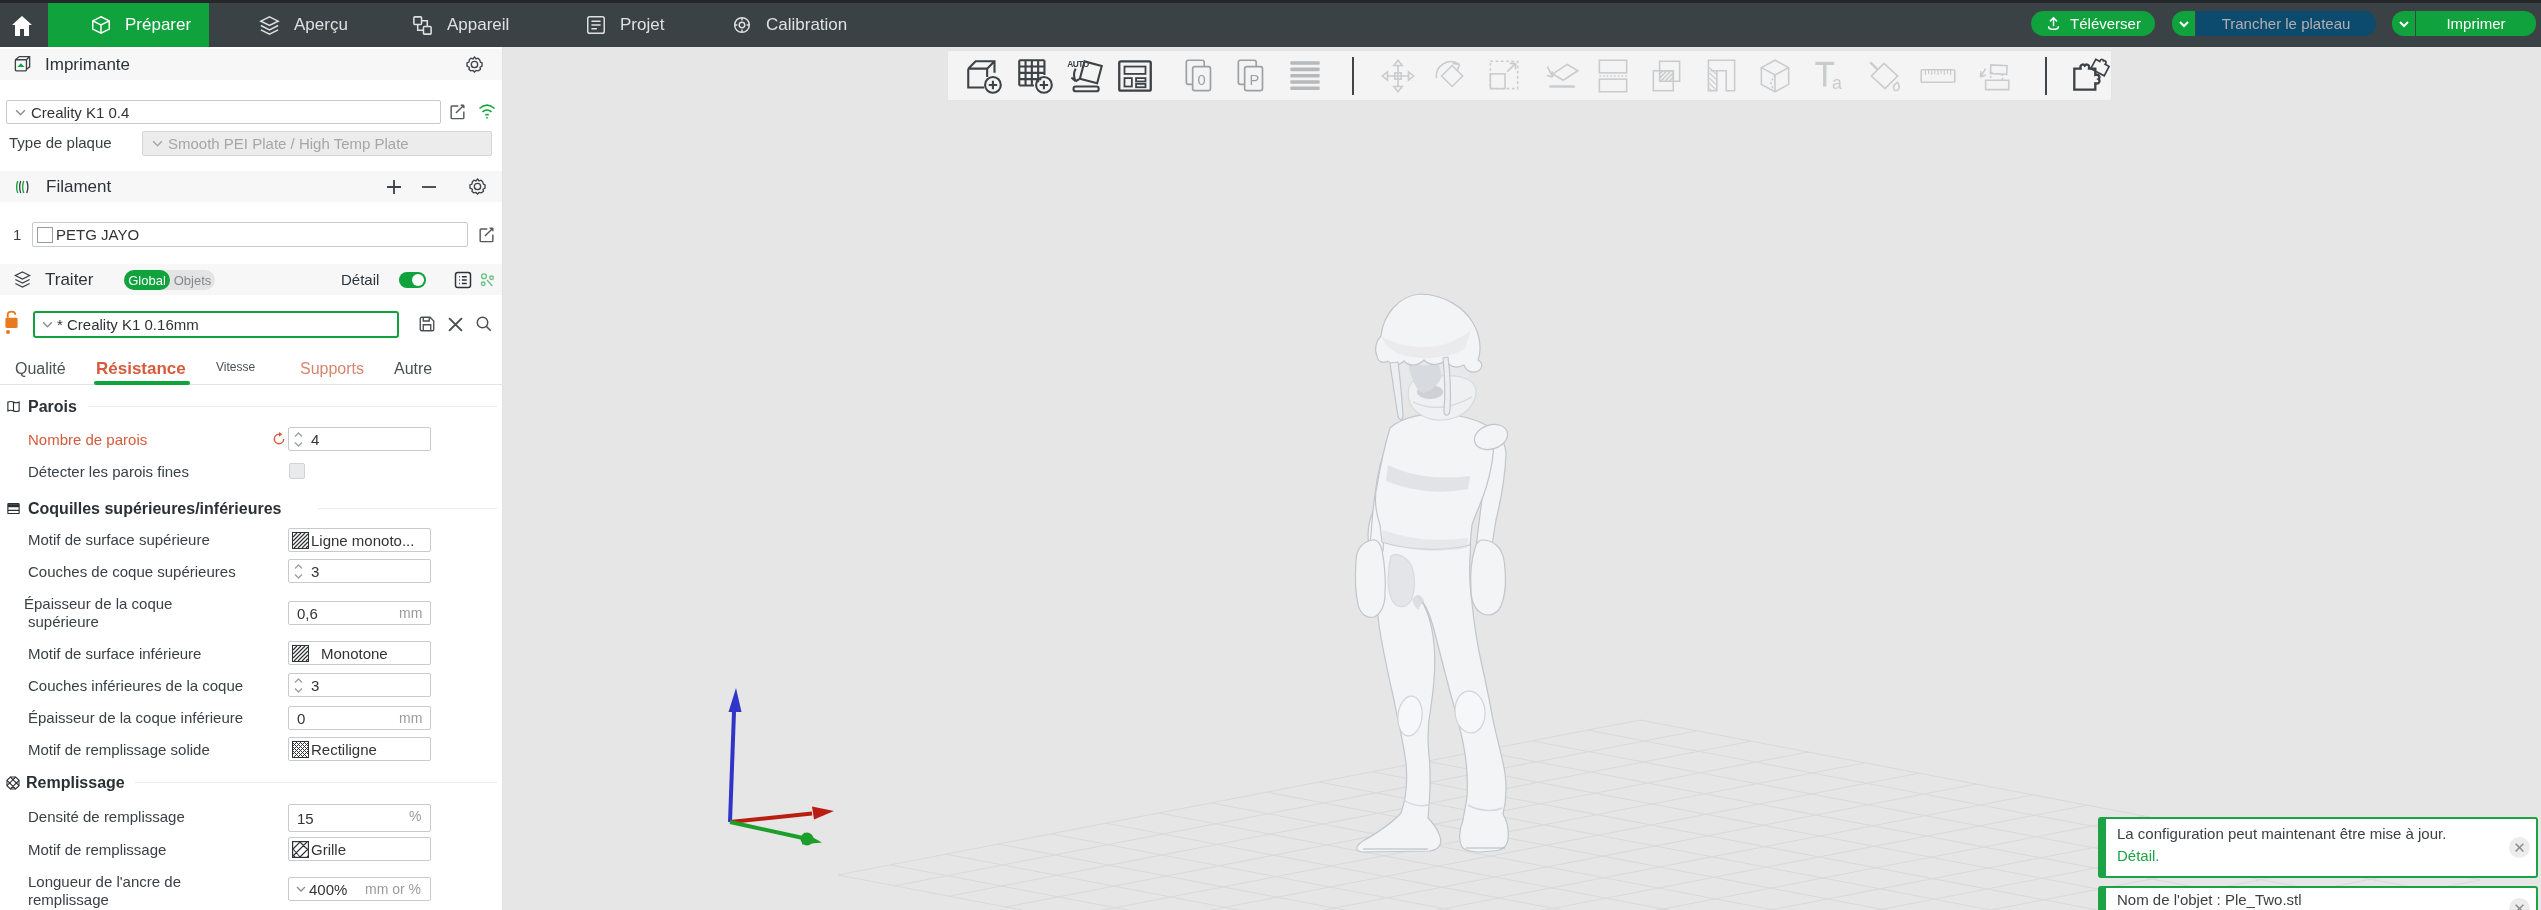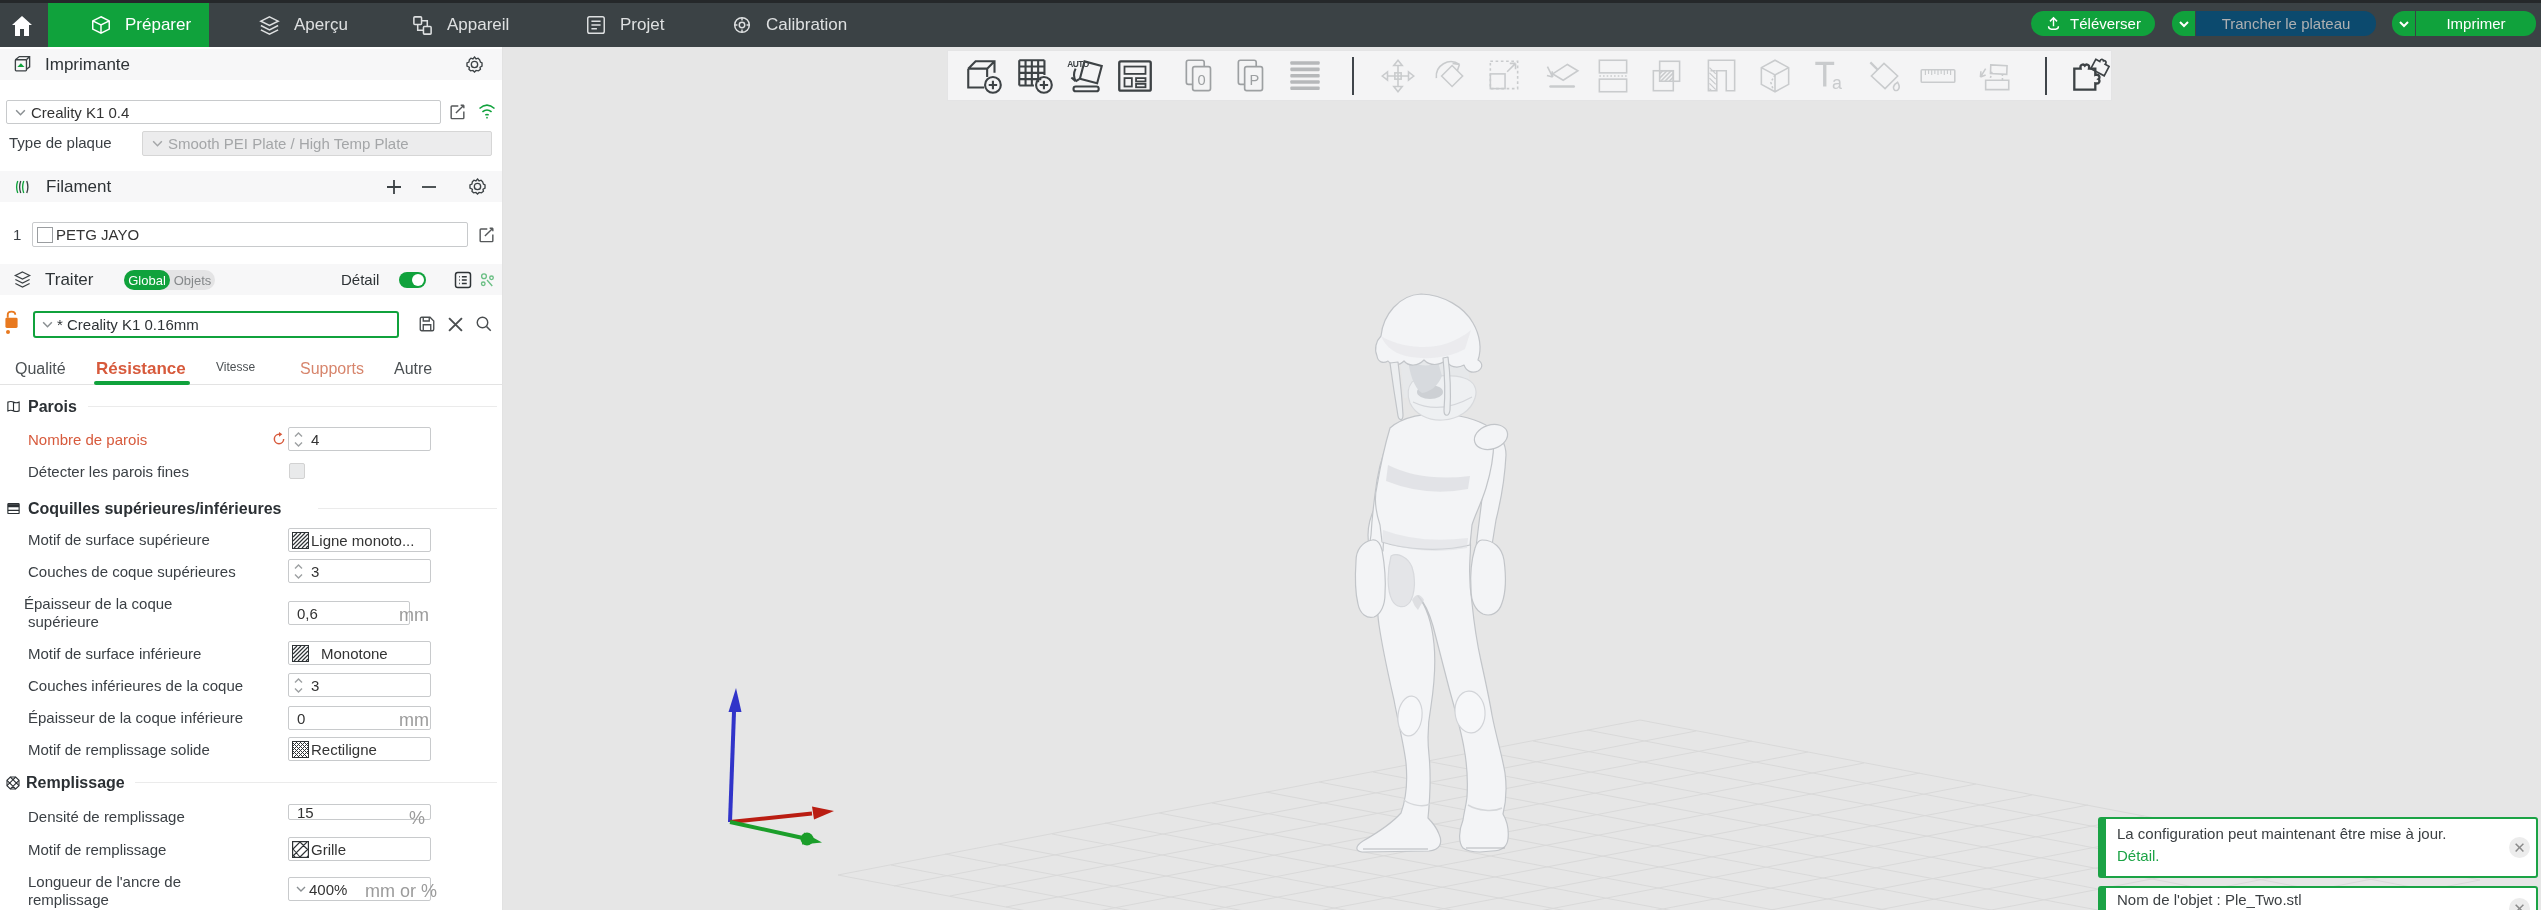--- a/index.html
+++ b/index.html
@@ -13,21 +13,21 @@
 .ttab{position:absolute;top:3px;height:44px;display:flex;align-items:center;color:#dee0e1;font-size:17px}
 .ttab svg{margin-right:13px}
 #greentab{position:absolute;left:48px;top:3px;width:161px;height:44px;background:#10a23c}
 
 .gbtn{position:absolute;top:11px;height:25px;background:#10a23c;color:#fff;font-size:15px;display:flex;align-items:center;justify-content:center}
 
 #panel{left:0;top:47px;width:503px;height:863px;background:#fff;border-right:1px solid #e2e2e2}
 .hdr{position:absolute;left:0;width:502px;height:31px;background:#f7f7f8;display:flex;align-items:center;color:#2e3336;font-size:17px}
 .inp{position:absolute;border:1px solid #c8cacc;border-radius:2px;background:#fff;font-size:15px;color:#333;display:flex;align-items:center}
 .lbl{position:absolute;font-size:15px;color:#3b4045}
-.unit{position:absolute;font-size:18px;color:#9b9b9b}
+.unit{position:absolute;font-size:14px;color:#9b9b9b}
 .orange{color:#d75a3c}
 .sechdr{position:absolute;font-size:16px;font-weight:bold;color:#2b3034}
 .secline{position:absolute;height:1px;background:#ebebeb}
 </style>
 </head>
 <body>
 <div id="topbar" class="abs"></div>
 <div id="topstrip" class="abs"></div>
 <div id="greentab" class="abs"></div>
 
@@ -230,21 +230,21 @@
   </div>
 <div class="lbl" style="left:28px;top:563px">Couches de coque supérieures</div>
 <div class="inp" style="left:288px;top:559px;width:143px;height:24px">
     <span style="margin-left:22px">3</span>
   </div>
 <svg class="abs" style="left:293px;top:563px" width="11" height="17" viewBox="0 0 11 17" fill="none" stroke="#9da0a2" stroke-width="1.4">
     <path d="M2 5.5 L5.5 2 L9 5.5 M2 11.5 L5.5 15 L9 11.5"></path>
   </svg>
 <div class="lbl" style="left:24px;top:595px">Épaisseur de la coque</div>
 <div class="lbl" style="left:28px;top:613px">supérieure</div>
-<div class="inp" style="left:288px;top:601px;width:122px;height:24px">
+<div class="inp" style="left:288px;top:601px;width:143px;height:24px">
     <span style="margin-left:8px">0,6</span>
   </div>
 <div class="unit" style="left:399px;top:605px">mm</div>
 <div class="lbl" style="left:28px;top:645px">Motif de surface inférieure</div>
 <div class="inp" style="left:288px;top:641px;width:143px;height:24px">
     <svg style="margin-left:3px" width="17" height="17" viewBox="0 0 17 17">
       <rect x="0.5" y="0.5" width="16" height="16" fill="none" stroke="#2e3336"></rect>
       <g stroke="#2e3336" stroke-width="1.2">
         <path d="M5 1 L1 5 M9 1 L1 9 M13 1 L1 13 M16 2 L2 16 M16 6 L6 16 M16 10 L10 16 M16 14 L14 16"></path>
       </g>
@@ -274,21 +274,21 @@
     <span style="margin-left:2px">Rectiligne</span>
   </div>
 
 <svg class="abs" style="left:5px;top:775px" width="16" height="16" viewBox="0 0 24 24" fill="none" stroke="#2b3034" stroke-width="1.6">
     <path d="M8 3 L16 3 L21 8 L21 16 L16 21 L8 21 L3 16 L3 8 Z"></path>
     <path d="M8 3 L12 7 L16 3 M21 8 L17 12 L21 16 M16 21 L12 17 L8 21 M3 16 L7 12 L3 8 M12 7 L17 12 L12 17 L7 12 Z"></path>
   </svg>
 <div class="sechdr" style="left:26px;top:774px">Remplissage</div>
 <div class="secline" style="left:135px;top:782px;width:362px"></div>
 <div class="lbl" style="left:28px;top:808px">Densité de remplissage</div>
-<div class="inp" style="left:288px;top:804px;width:143px;height:16px">
+<div class="inp" style="left:288px;top:804px;width:143px;height:28px">
     <span style="margin-left:8px">15</span>
   </div>
 <div class="unit" style="left:409px;top:808px">%</div>
 <div class="lbl" style="left:28px;top:841px">Motif de remplissage</div>
 <div class="inp" style="left:288px;top:837px;width:143px;height:24px">
     <svg style="margin-left:3px" width="17" height="17" viewBox="0 0 17 17">
       <rect x="0.5" y="0.5" width="16" height="16" fill="none" stroke="#2e3336" stroke-width="1.4"></rect>
       <g stroke="#2e3336" stroke-width="1.1">
         <path d="M8 1 L1 8 M15 1 L1 15 M8 16 L16 8 M1 8 L8 16 M8 1 L16 9 M15 16 L16 15 M1 14 L3 16"></path>
       </g>

